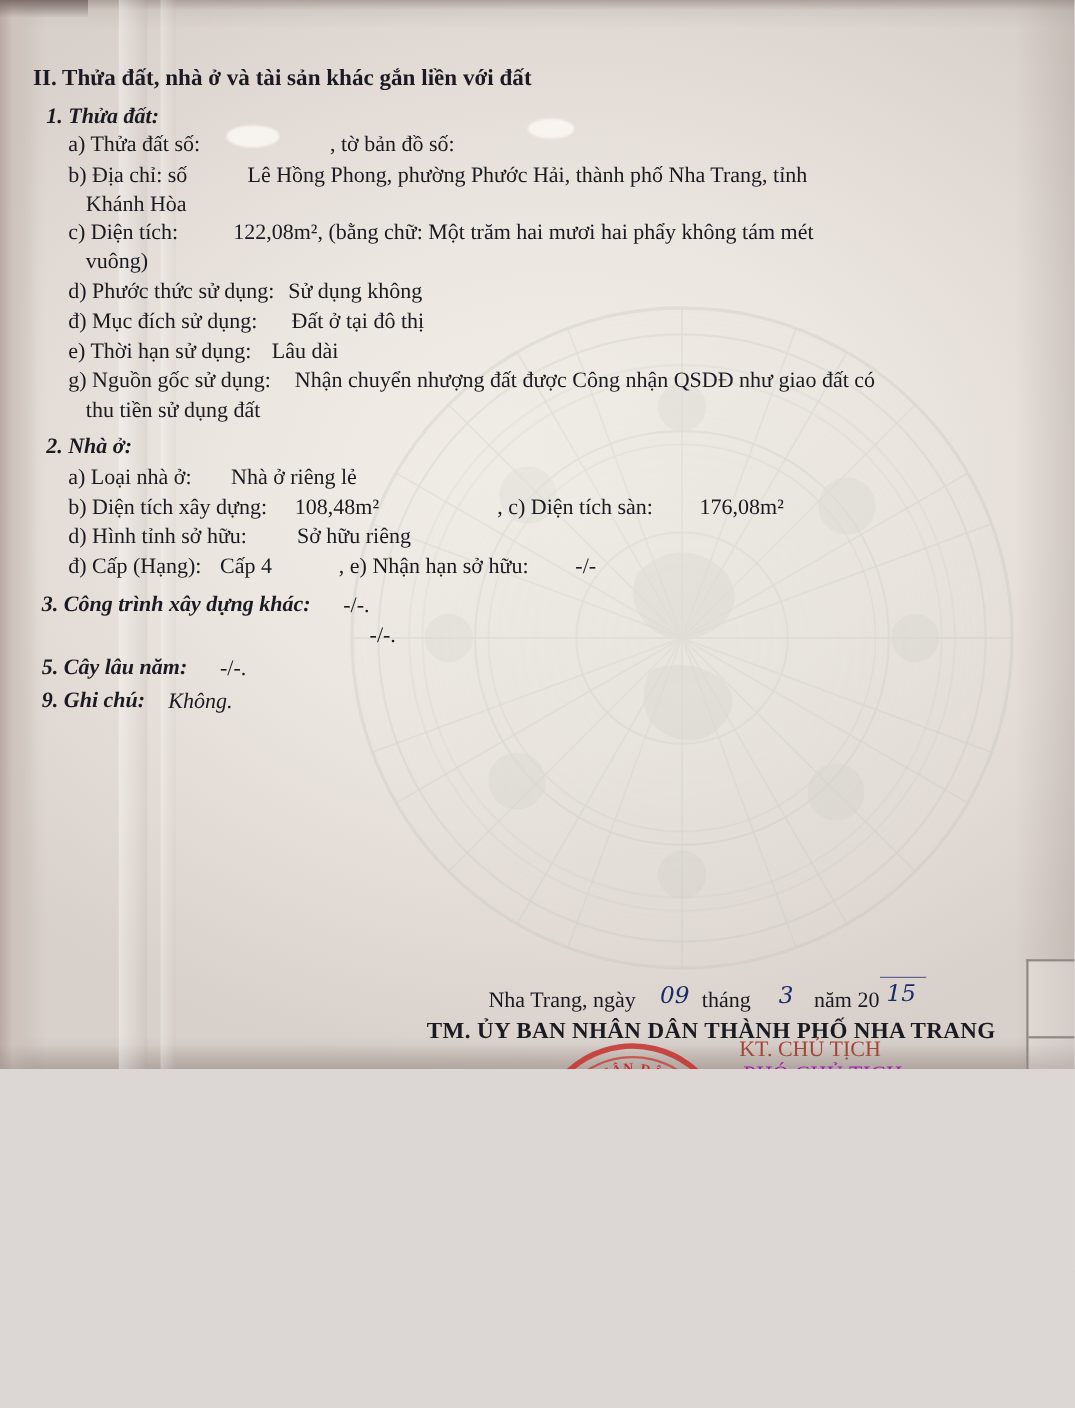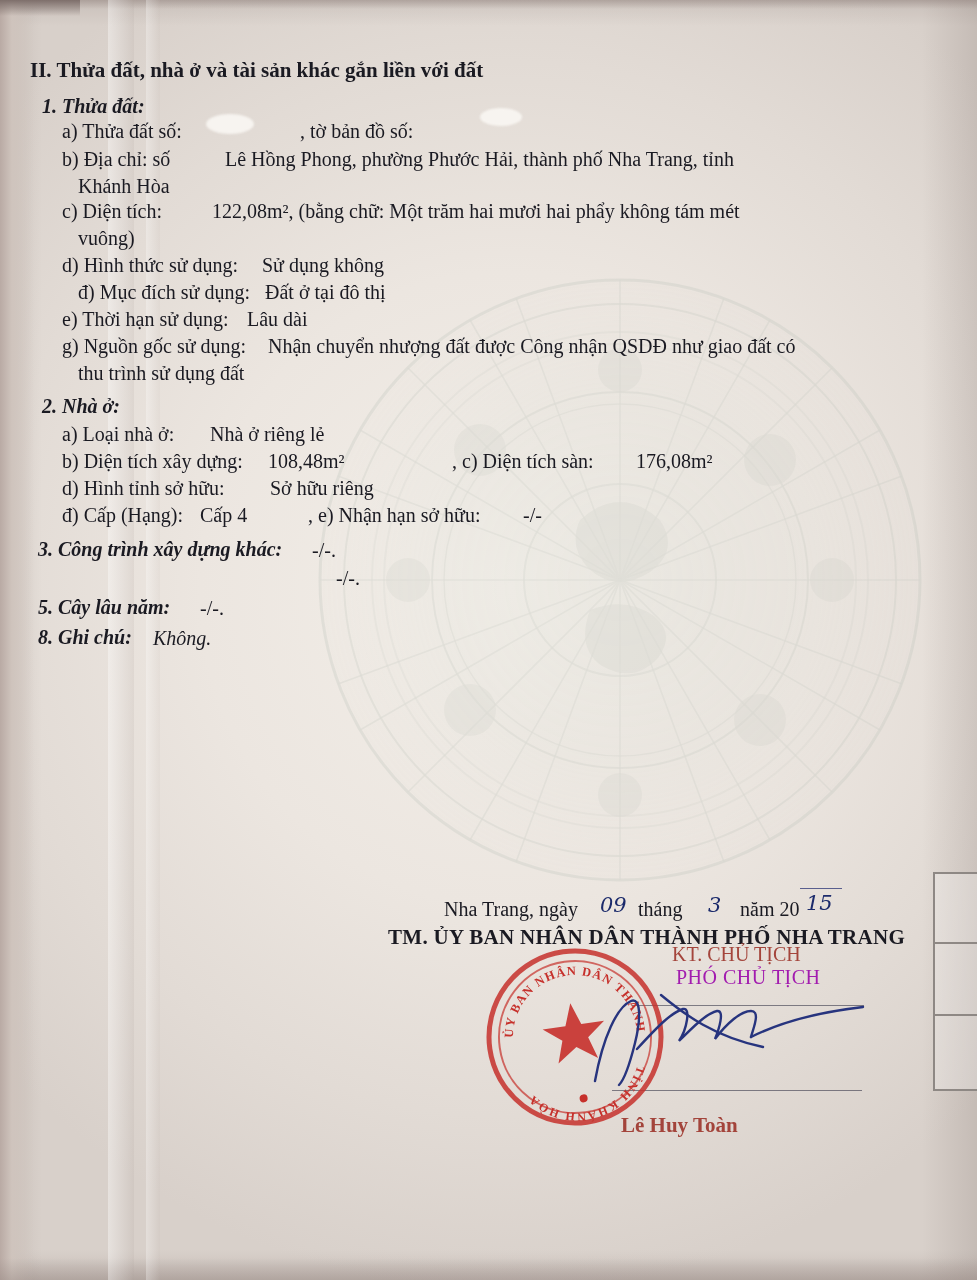--- a/index.html
+++ b/index.html
@@ -3,21 +3,21 @@
 <meta charset="utf-8">
 <style>
   html, body {
     margin: 0;
     padding: 0;
     background: #dcd6d4;
   }
   #page {
     position: relative;
     width: 977px;
-    height: 1280px;
+    height: 972px;
     overflow: hidden;
     background: #e8e2de;
     font-family: "Liberation Serif", serif;
     color: #1a1a22;
   }
   
   .paper {
     position: absolute;
     inset: 0;
     background:
@@ -253,32 +253,32 @@
     <div class="line body-t" style="left:300px; top:120px;">, tờ bản đồ số:</div>
 
     <div class="line body-t" style="left:62px; top:148px;">b) Địa chỉ:  số</div>
     <div class="line body-t" style="left:225px; top:148px;">Lê Hồng Phong, phường Phước Hải, thành phố Nha Trang, tỉnh</div>
     <div class="line body-t" style="left:78px; top:175px;">Khánh Hòa</div>
 
     <div class="line body-t" style="left:62px; top:200px;">c) Diện tích:</div>
     <div class="line body-t" style="left:212px; top:200px;">122,08m², (bằng chữ: Một trăm hai mươi hai phẩy không tám mét</div>
     <div class="line body-t" style="left:78px; top:227px;">vuông)</div>
 
-    <div class="line body-t" style="left:62px; top:254px;">d) Hình thức sử dụng:</div>
+    <div class="line body-t" style="left:62px; top:254px;">d) Phước thức sử dụng:</div>
     <div class="line body-t" style="left:262px; top:254px;">Sử dụng không</div>
 
-    <div class="line body-t" style="left:78px; top:281px;">đ) Mục đích sử dụng:</div>
+    <div class="line body-t" style="left:62px; top:281px;">đ) Mục đích sử dụng:</div>
     <div class="line body-t" style="left:265px; top:281px;">Đất ở tại đô thị</div>
 
     <div class="line body-t" style="left:62px; top:308px;">e) Thời hạn sử dụng:</div>
     <div class="line body-t" style="left:247px; top:308px;">Lâu dài</div>
 
     <div class="line body-t" style="left:62px; top:335px;">g) Nguồn gốc sử dụng:</div>
     <div class="line body-t" style="left:268px; top:335px;">Nhận chuyển nhượng đất được Công nhận QSDĐ như giao đất có</div>
-    <div class="line body-t" style="left:78px; top:362px;">thu trình sử dụng đất</div>
+    <div class="line body-t" style="left:78px; top:362px;">thu tiền sử dụng đất</div>
 
     <div class="line it-bold" style="left:42px; top:395px;">2. Nhà ở:</div>
 
     <div class="line body-t" style="left:62px; top:423px;">a) Loại nhà ở:</div>
     <div class="line body-t" style="left:210px; top:423px;">Nhà ở riêng lẻ</div>
 
     <div class="line body-t" style="left:62px; top:450px;">b) Diện tích xây dựng:</div>
     <div class="line body-t" style="left:268px; top:450px;">108,48m²</div>
     <div class="line body-t" style="left:452px; top:450px;">, c) Diện tích sàn:</div>
     <div class="line body-t" style="left:636px; top:450px;">176,08m²</div>
@@ -292,21 +292,21 @@
     <div class="line body-t" style="left:523px; top:504px;">-/-</div>
 
     <div class="line it-bold" style="left:38px; top:538px;">3. Công trình xây dựng khác:</div>
     <div class="line body-t" style="left:312px; top:539px;">-/-.</div>
 
     <div class="line body-t" style="left:336px; top:567px;">-/-.</div>
 
     <div class="line it-bold" style="left:38px; top:596px;">5. Cây lâu năm:</div>
     <div class="line body-t" style="left:200px; top:597px;">-/-.</div>
 
-    <div class="line it-bold" style="left:38px; top:626px;">8. Ghi chú:</div>
+    <div class="line it-bold" style="left:38px; top:626px;">9. Ghi chú:</div>
     <div class="line body-t" style="left:153px; top:627px; font-style:italic;">Không.</div>
 
     <div class="blot" style="left:206px; top:114px; width:48px; height:20px;"></div>
     <div class="blot" style="left:480px; top:108px; width:42px; height:18px;"></div>
 
     <div class="sig-line body-t" style="left:444px; top:898px;">Nha Trang, ngày</div>
     <div class="sig-line hand" style="left:600px; top:893px; font-size:21px;text-align:center;">09</div>
     <div class="sig-line body-t" style="left:638px; top:898px;">tháng</div>
     <div class="sig-line hand" style="left:708px; top:893px; font-size:21px;">3</div>
     <div class="sig-line body-t" style="left:740px; top:898px;">năm 20</div>

